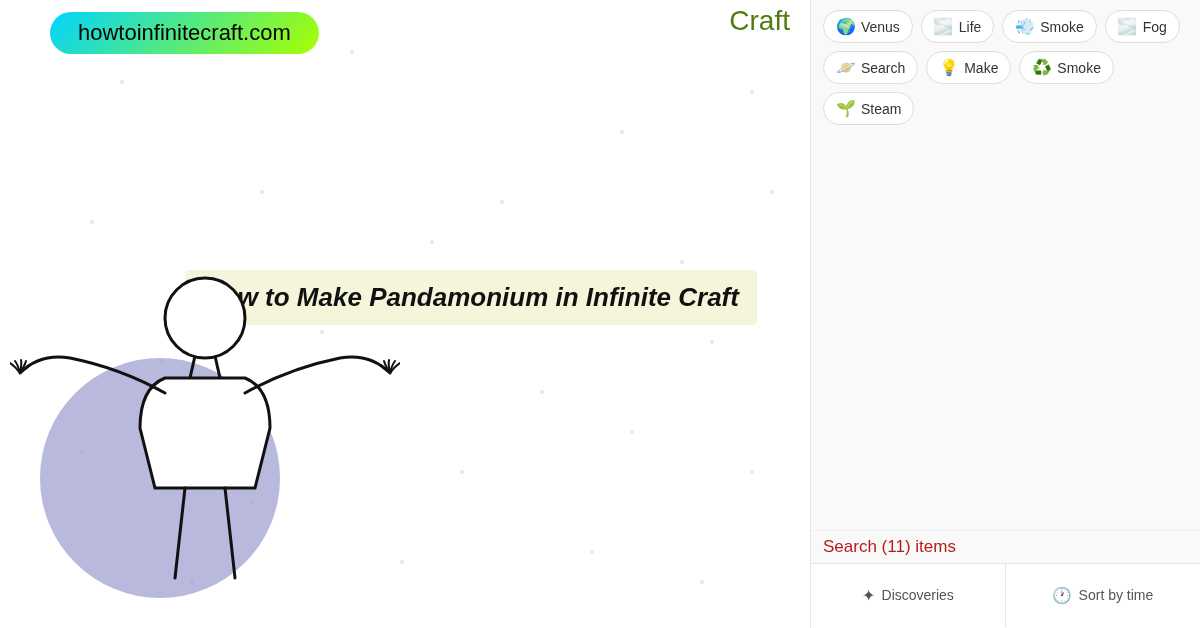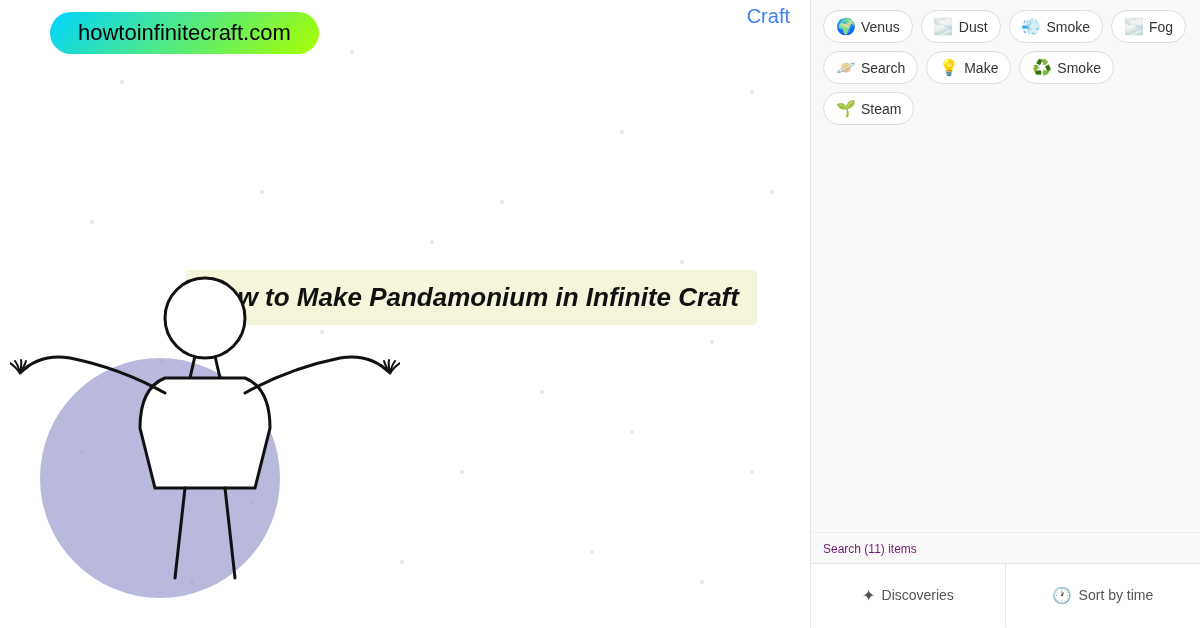--- a/index.html
+++ b/index.html
@@ -54,23 +54,23 @@
       font-weight: 400;
       color: #000;
       text-align: center;
     }
 
     
     .craft-title {
       position: absolute;
       top: 5px;
       right: 20px;
-      font-size: 20px;
+      font-size: 28px;
       font-weight: 500;
-      color: #3b82f6;
+      color: #4d7c0f;
     }
 
     
     .how-to-banner {
       position: absolute;
       top: 270px;
       left: 185px;
       background: #f5f5dc;
       padding: 12px 18px;
       border-radius: 4px;
@@ -187,22 +187,22 @@
       position: absolute;
       bottom: 65px;
       left: 0;
       right: 0;
       padding: 6px 12px;
       background: #f9f9f9;
       border-top: 1px solid #eee;
     }
 
     .search-label {
-      font-size: 12px;
-      color: #701a75;
+      font-size: 17px;
+      color: #b91c1c;
     }
 
     
     .scroll-area {
       position: absolute;
       top: 175px;
       bottom: 120px;
       left: 0;
       right: 0;
       overflow: hidden;
@@ -286,21 +286,21 @@
 
 <div class="right-panel">
 
   <div class="items-grid" id="items-grid">
       <div class="item-chip">
         <span class="item-emoji">🌍</span>
         <span>Venus</span>
       </div>
       <div class="item-chip">
         <span class="item-emoji">🌫️</span>
-        <span>Dust</span>
+        <span>Life</span>
       </div>
       <div class="item-chip">
         <span class="item-emoji">💨</span>
         <span>Smoke</span>
       </div>
       <div class="item-chip">
         <span class="item-emoji">🌫️</span>
         <span>Fog</span>
       </div>
       <div class="item-chip">

